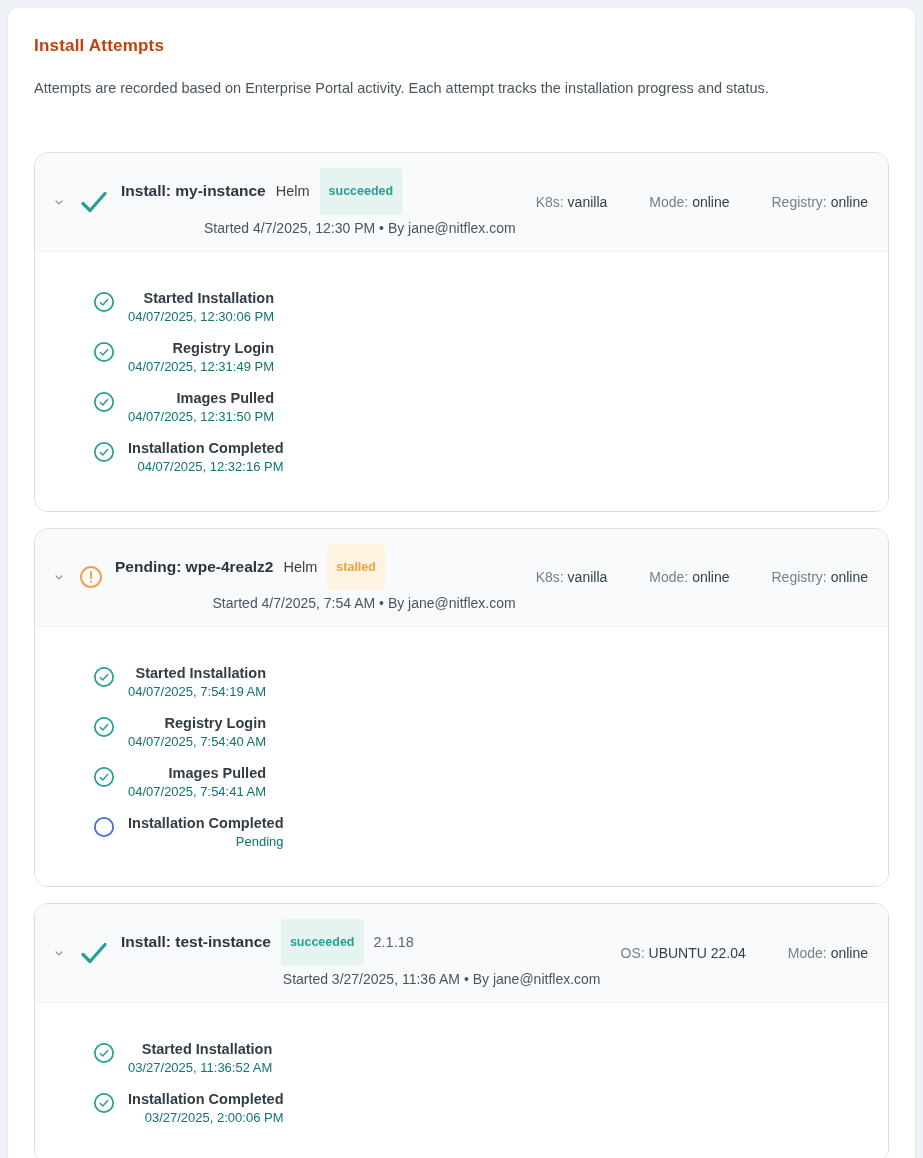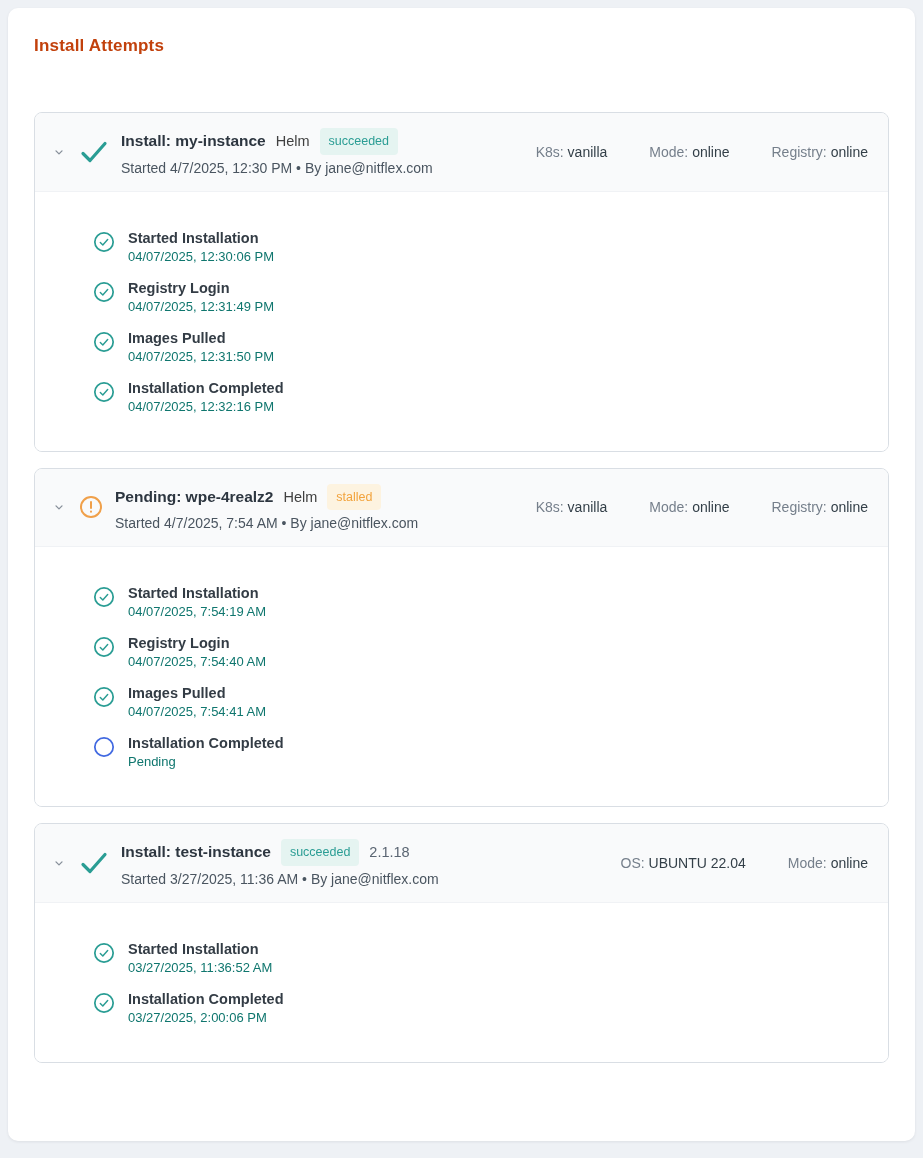--- a/index.html
+++ b/index.html
@@ -24,24 +24,25 @@
     letter-spacing: .2px;
   }
   .page-desc {
     margin-top: 24px;
     font-size: 14.5px;
     color: #4a5560;
   }
   .attempts { margin-top: 56px; }
   .card {
     border: 1px solid #d9dee4;
-    border-radius: 8px;
+    border-radius: 14px;
     background: #ffffff;
     margin-bottom: 16px;
     overflow: hidden;
+    text-align: right;
   }
   .card:last-child { margin-bottom: 0; }
   .card-header {
     display: flex;
     align-items: center;
     background: #f9fafb;
     border-bottom: 1px solid #f0f2f5;
     padding: 15px 20px 15px 18px;
     min-height: 78px;
     cursor: pointer;
@@ -57,23 +58,23 @@
   .ico--succeeded svg.succ { display: block; color: var(--teal, #2a9d94); }
   .ico--stalled svg.stall { display: block; color: var(--orange, #f0a04a); }
   .title-block { flex: 1 1 auto; min-width: 0; }
   .title-row { display: flex; align-items: center; gap: 10px; }
   .a-title { font-size: 15.5px; font-weight: 700; color: #2d3640; }
   .a-method { font-size: 14.5px; color: #404040; }
   .a-version { font-size: 14.5px; color: #5a6572; }
   .badge {
     font-size: 12.5px;
     line-height: 1;
-    padding: 7px 9px;
+    padding: 17px 9px;
     border-radius: 4px;
-    font-weight: 400;
+    font-weight: 700;
   }
   .badge--succeeded { background: var(--teal_badge_bg, #e5f4f1); color: var(--teal, #2a9d94); }
   .badge--stalled  { background: var(--orange_badge_bg, #fdf3e0); color: var(--orange_text, #f2a33c); }
   .a-started { margin-top: 5px; font-size: 14px; color: #4a5560; }
   .meta {
     display: flex;
     align-items: center;
     gap: 42px;
     margin-left: 20px;
     flex: none;
@@ -90,20 +91,21 @@
   .step--pending .step-ico { color: var(--blue_pending, #4169e1); }
   .step--pending .step-ico svg path.check { display: none; }
   .step-name { font-size: 14.5px; font-weight: 600; color: #333c45; }
   .step-time { margin-top: 3px; font-size: 13px; color: #0f766e; }
 </style>
 </head>
 <body>
 
 <div class="panel">
   <h1 class="page-title">Install Attempts</h1>
+  <p class="page-desc">Attempts are recorded based on Enterprise Portal activity. Each attempt tracks the installation progress and status.</p>
   <div class="attempts">
   <section class="card">
     <header class="card-header">
       <span class="chev">
         <svg width="12" height="12" viewBox="0 0 16 16" fill="none" stroke="currentColor" stroke-width="1.8" stroke-linecap="round" stroke-linejoin="round">
               <path d="M4 6.5 L8 10.5 L12 6.5"></path>
             </svg>
       </span>
       <span class="status-ico ico--succeeded">
         <svg class="succ" width="30" height="26" viewBox="0 0 30 26" fill="none" stroke="currentColor" stroke-width="3.2" stroke-linecap="round" stroke-linejoin="round">

